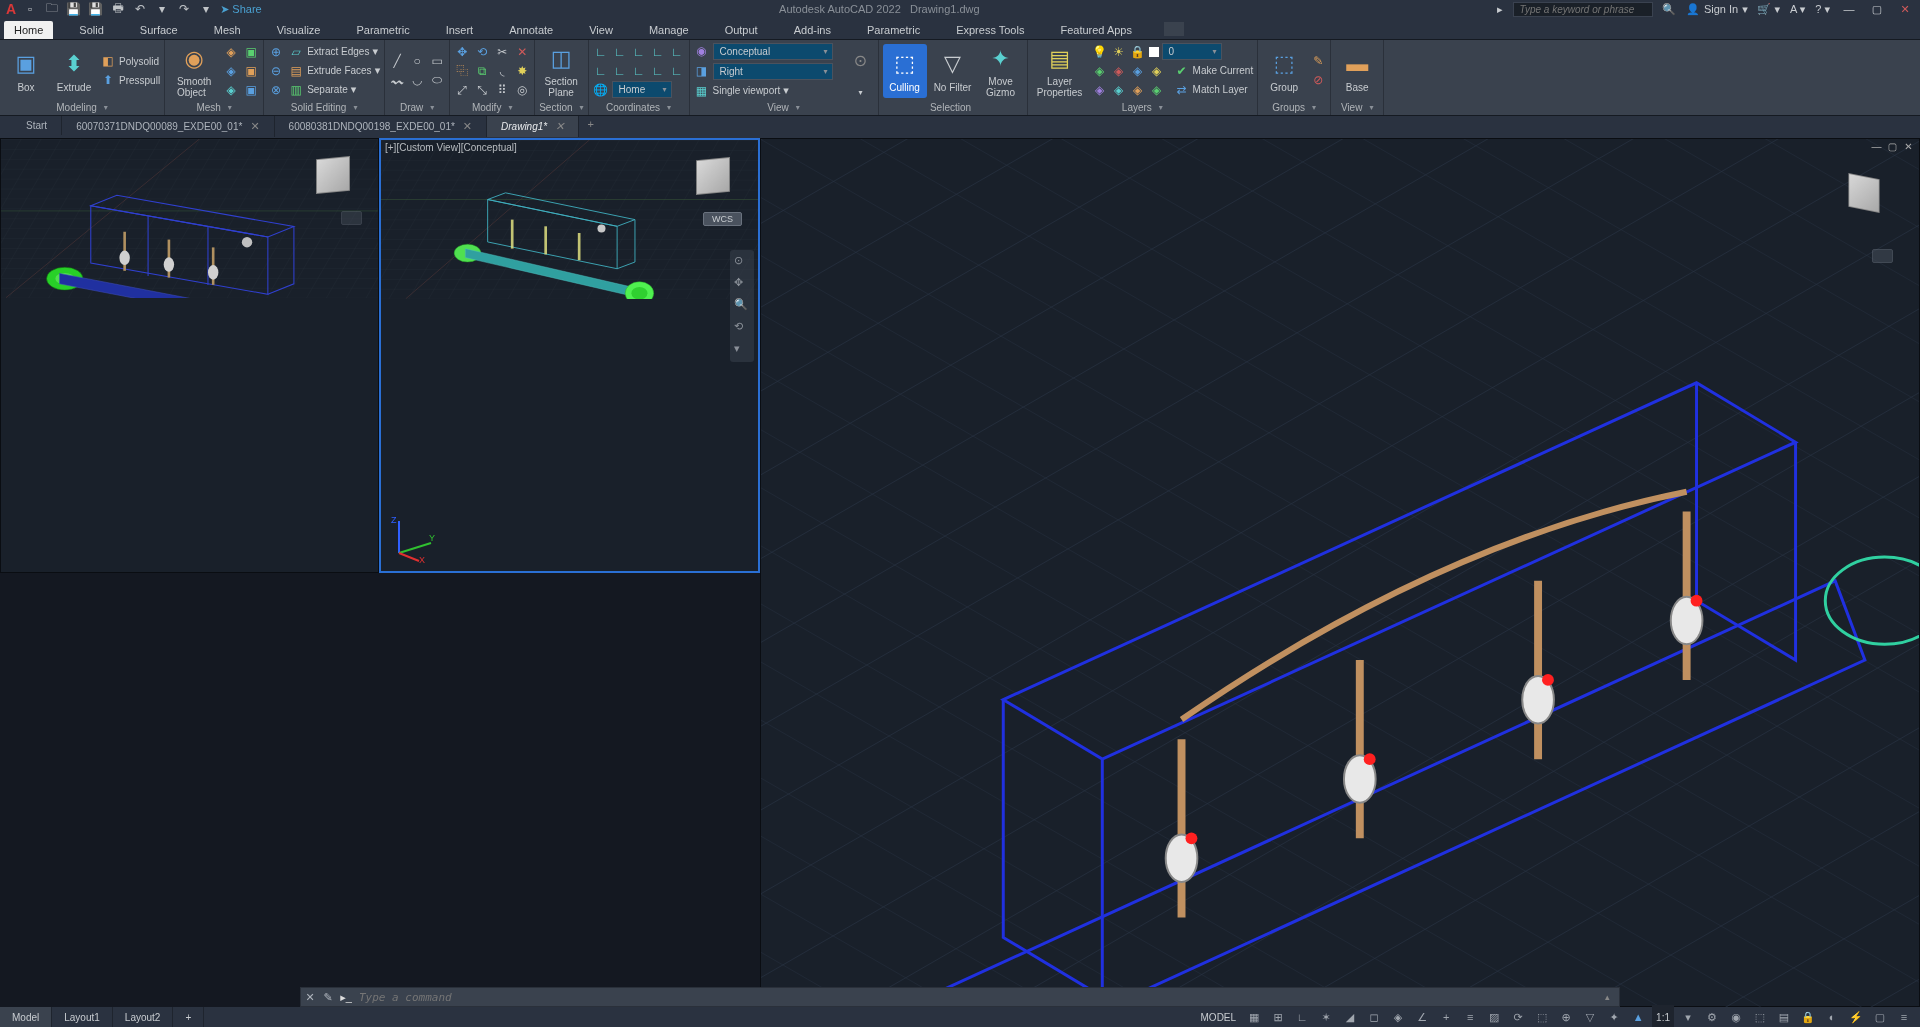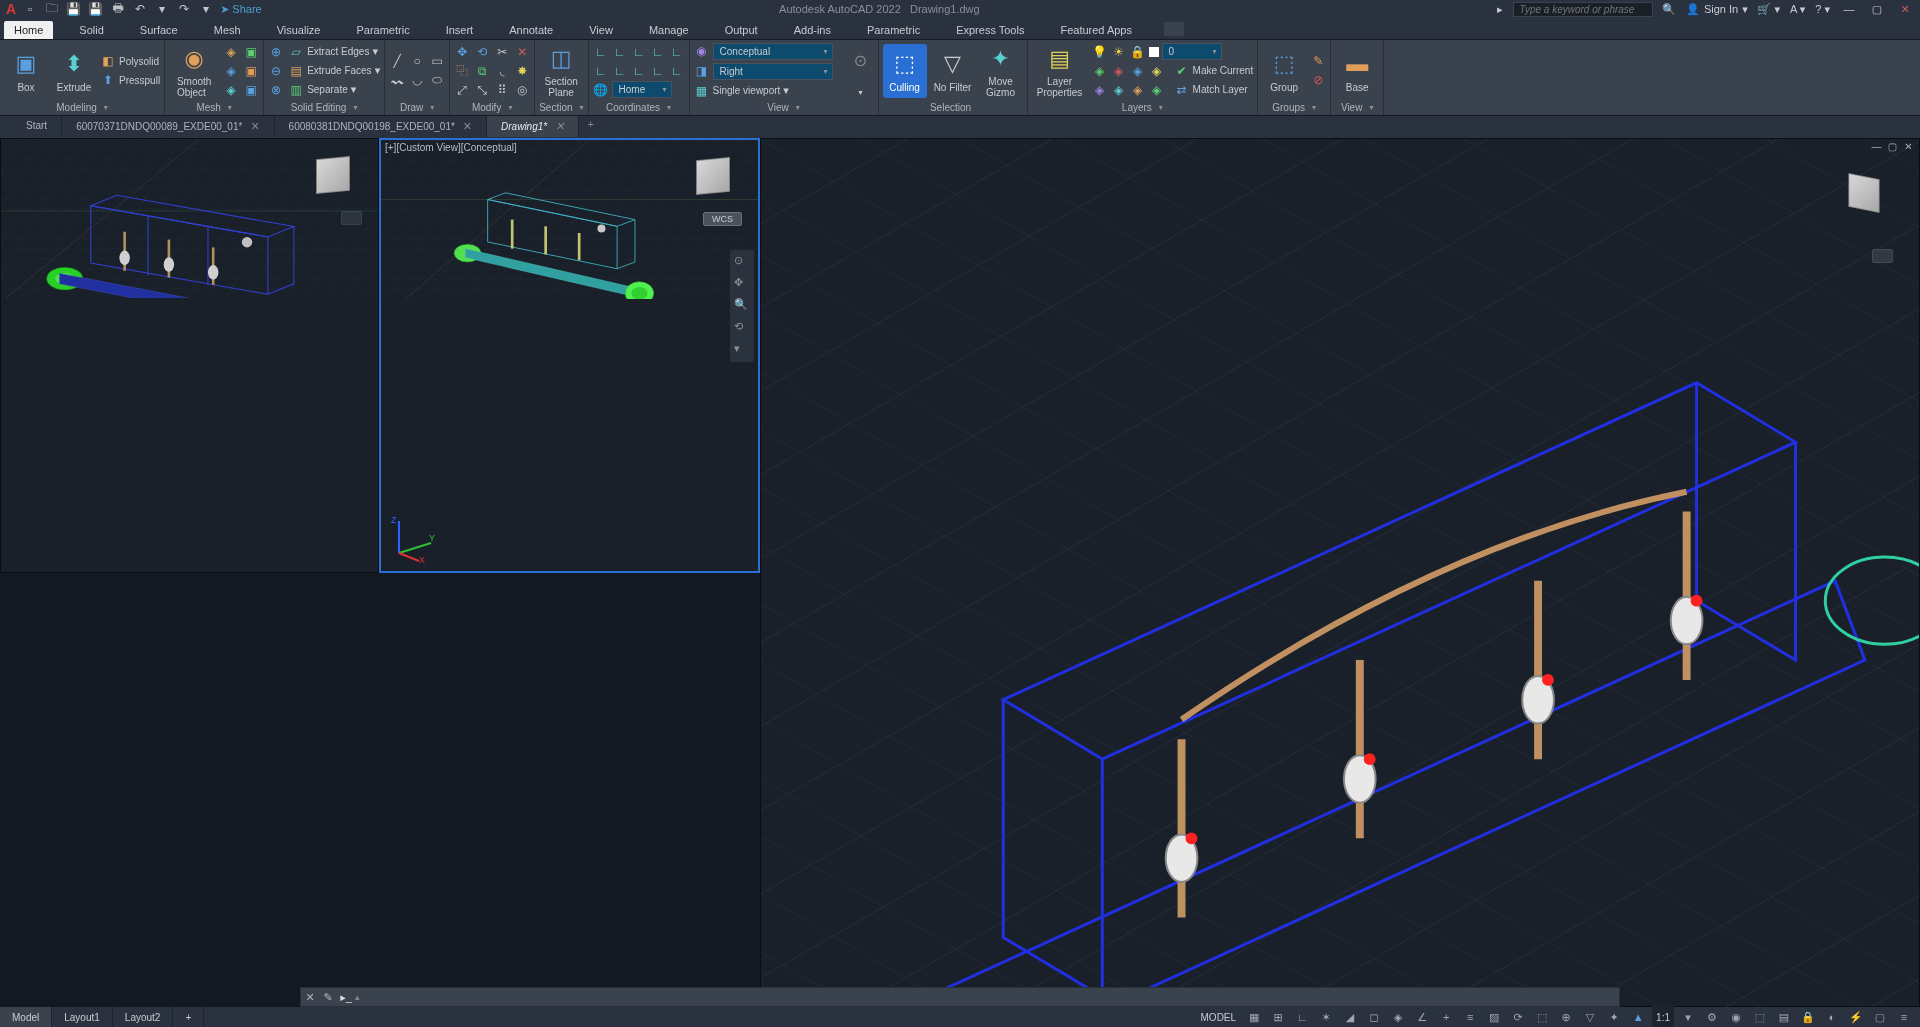--- a/index.html
+++ b/index.html
@@ -594,20 +594,21 @@
         <div class="cube" style="transform:rotateX(20deg) rotateY(30deg)"></div>
       </div>
     <div class="wcs-badge" style="top:110px;right:26px;opacity:0.5">&nbsp;</div>
   </div>
 </div>
 
 <div class="cmd-bar">
   <span class="cmd-ico">✕</span>
   <span class="cmd-ico">✎</span>
   <span class="cmd-ico" style="color:#ddd">▸_</span>
+  <input placeholder="Type a command" style="">
   <span class="cmd-up">▴</span>
 </div>
 
 <div class="status-bar">
   <div class="layout-tabs">
     <div class="layout-tab active">Model</div>
     <div class="layout-tab">Layout1</div>
     <div class="layout-tab">Layout2</div>
     <div class="layout-tab">+</div>
   </div>

